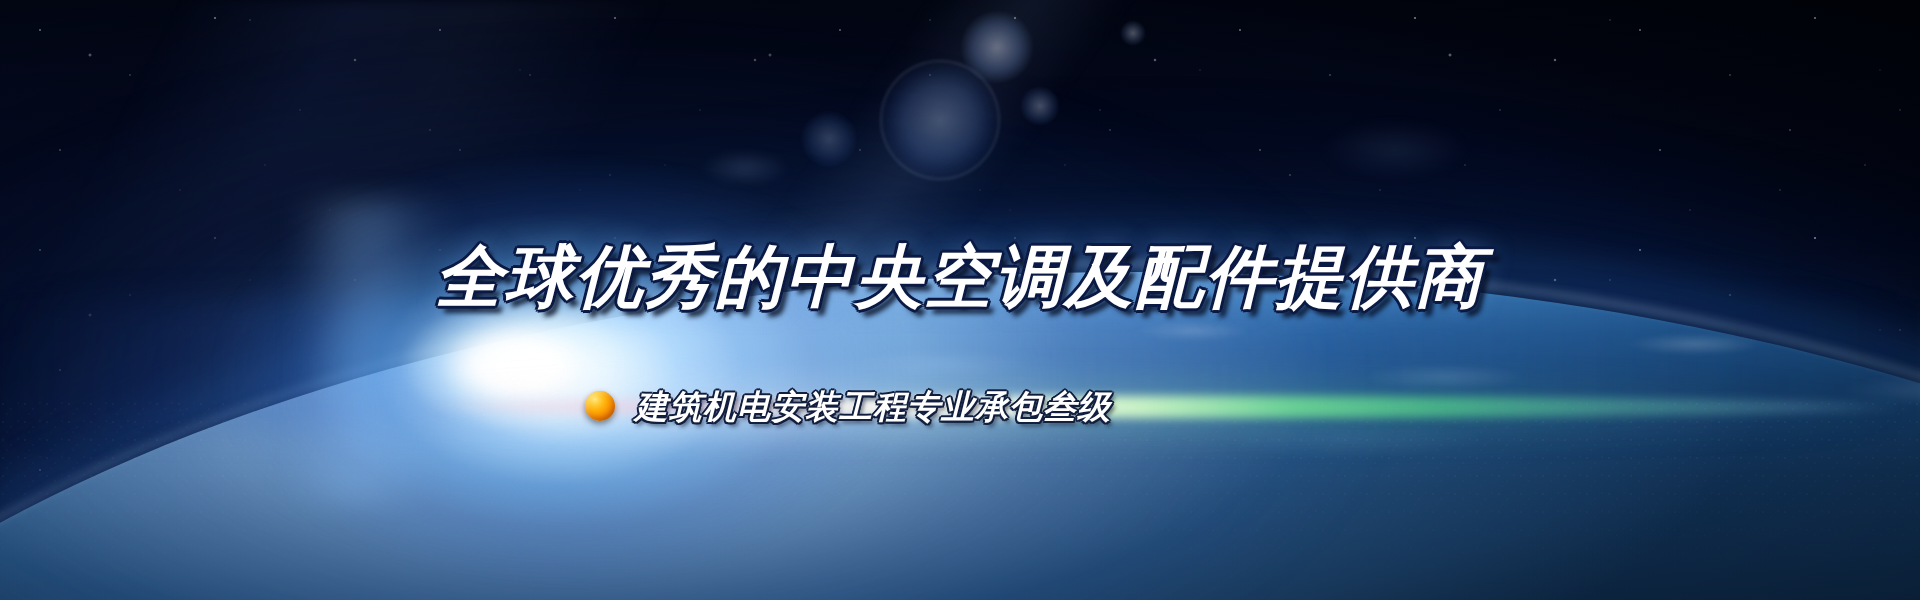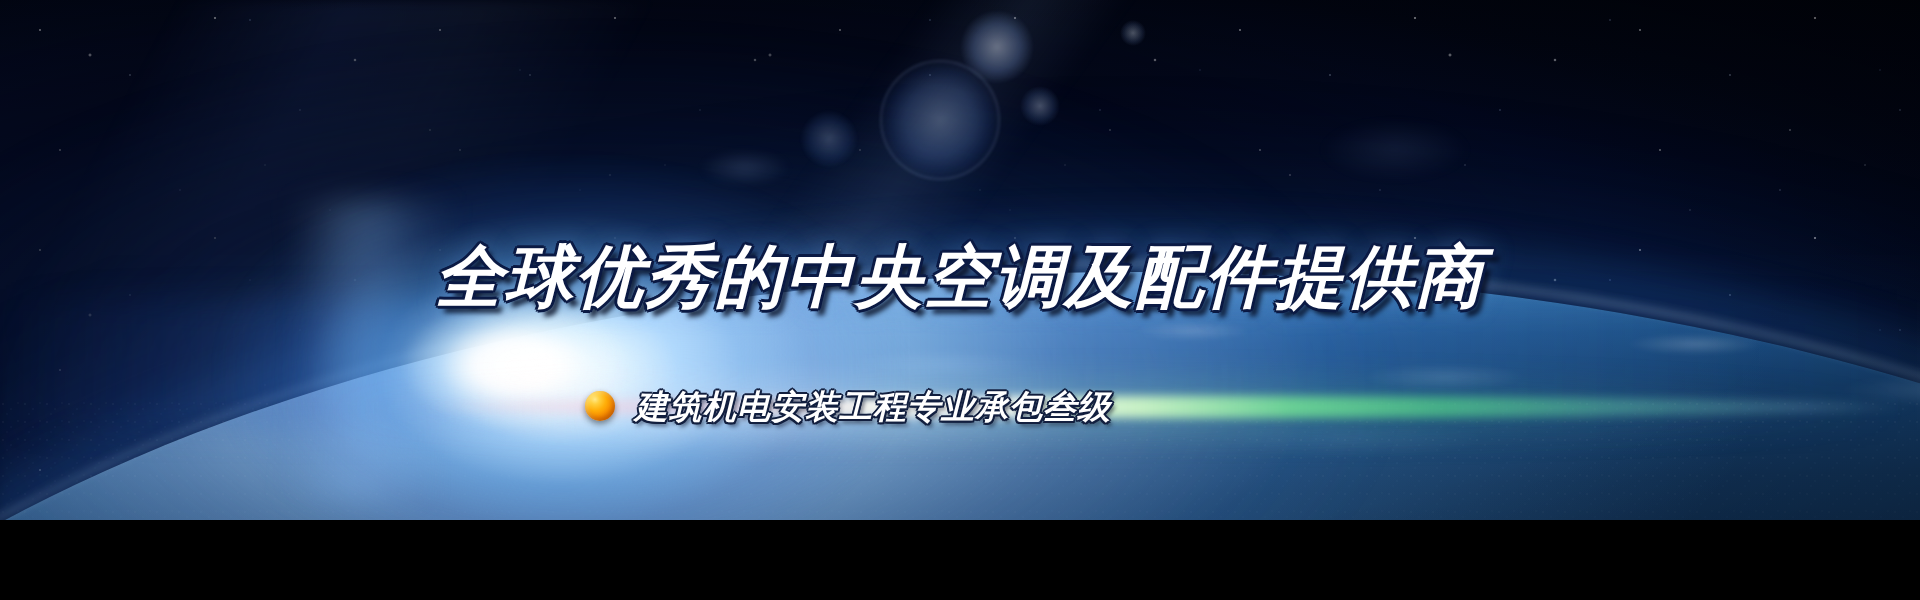--- a/index.html
+++ b/index.html
@@ -5,21 +5,21 @@
 <style>
   html,body{margin:0;padding:0;background:#000;}
   body{
     font-family:"DejaVu Sans","Liberation Sans",sans-serif;
   }
 
   
   #banner{
     position:relative;
     width:1920px;
-    height:520px;
+    height:600px;
     overflow:hidden;
     background:#8b5cf6;
     user-select:none;
   }
 
   
   .layer{position:absolute;inset:0;pointer-events:none;}
 
   #space-base{
     background:

